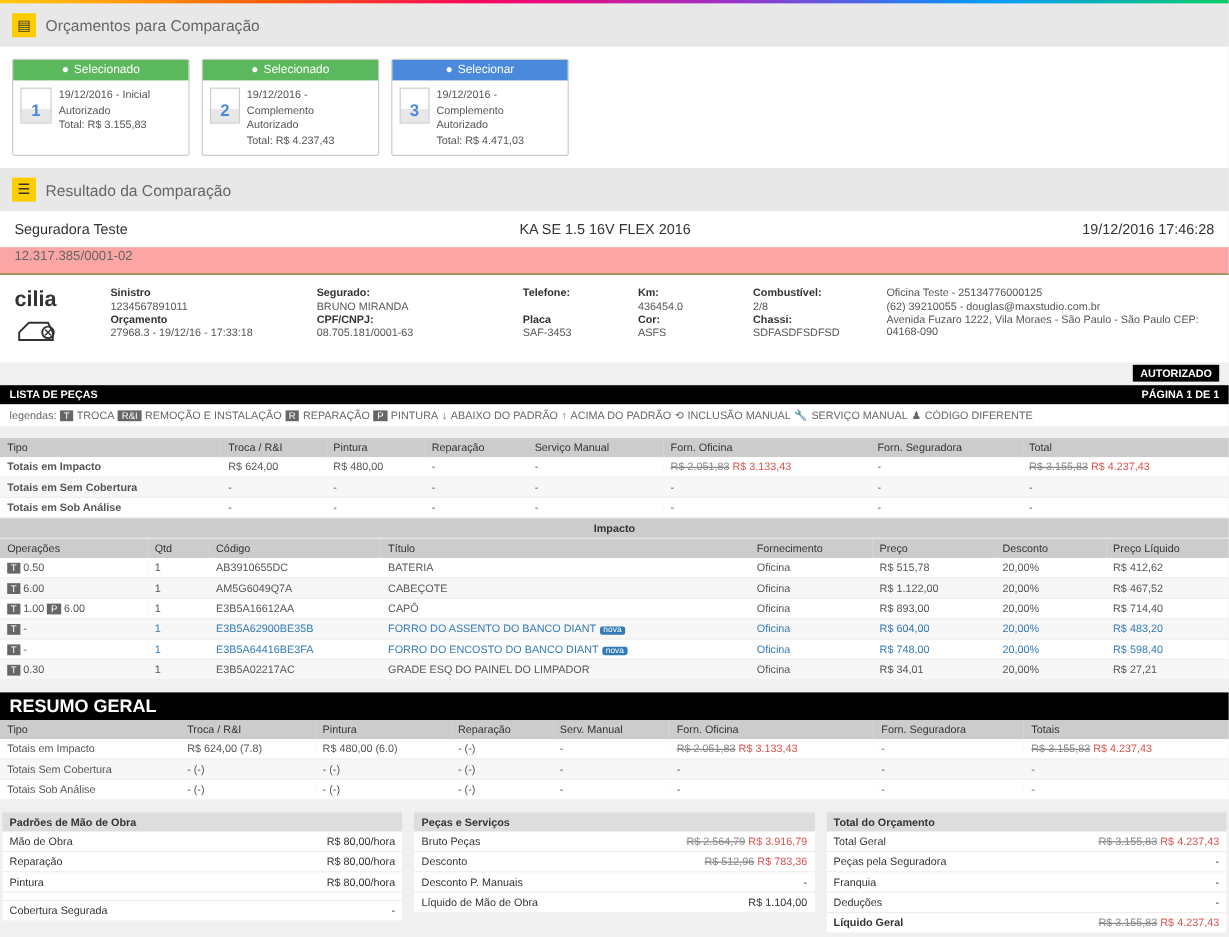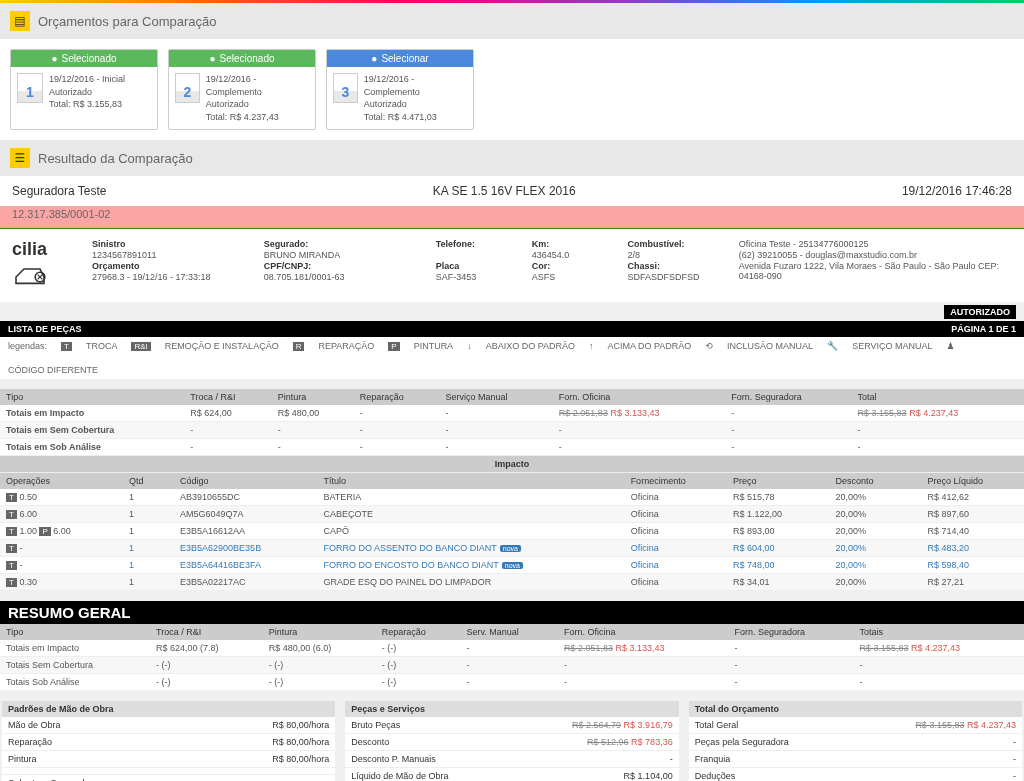--- a/index.html
+++ b/index.html
@@ -20,21 +20,21 @@
 .info-grid { display: flex; padding: 10px 12px; background: #fff; gap: 20px; font-size: 9px; }
 .logo-box { width: 60px; }
 .logo-box .logo-text { font-family: Arial; font-weight: bold; font-size: 18px; color: #333; }
 .logo-box svg { width: 40px; height: 30px; }
 .info-col { flex: 1; }
 .info-col .label { font-weight: bold; color: #333; }
 .info-col div { margin-bottom: 1px; color: #555; }
 .autorizado-bar { text-align: right; padding: 4px 8px; }
 .autorizado-badge { background: #000; color: #fff; padding: 2px 6px; font-size: 9px; font-weight: bold; }
 .black-bar { background: #000; color: #fff; padding: 3px 8px; display: flex; justify-content: space-between; font-size: 9px; font-weight: bold; }
-.legend { padding: 4px 8px; font-size: 9px; color: #666; background: #fff; display: flex; align-items: center; gap: 14px; flex-wrap: wrap; }
+.legend { padding: 4px 8px; font-size: 9px; color: #666; background: #fff; display: flex; align-items: center; gap: 3px; flex-wrap: wrap; }
 .legend-badge { background: #666; color: #fff; padding: 0 3px; font-size: 8px; }
 .table-block { margin: 10px 0 0 0; }
 .table-title { background: #333; color: #fff; text-align: center; padding: 2px; font-size: 10px; font-weight: bold; }
 table { width: 100%; border-collapse: collapse; font-size: 9px; }
 th { background: #ccc; text-align: left; padding: 3px 6px; color: #333; font-weight: normal; }
 td { padding: 3px 6px; border-bottom: 1px solid #eee; background: #fff; color: #555; }
 tr:nth-child(even) td { background: #f7f7f7; }
 .subhead-row td { background: #ccc !important; text-align: center; font-weight: bold; color: #333; }
 .strike { text-decoration: line-through; color: #888; }
 .red { color: #d9534f; }
@@ -257,21 +257,21 @@
           <td class="">R$ 412,62</td>
         </tr>
         <tr>
     <td><span class="op-badge">T</span> 6.00</td>
           <td class="">1</td>
           <td class="">AM5G6049Q7A</td>
     <td class="">CABEÇOTE</td>
           <td class="">Oficina</td>
     <td class="">R$ 1.122,00</td>
           <td class="">20,00%</td>
-          <td class="">R$ 897,60</td>
+          <td class="">R$ 467,52</td>
         </tr>
         <tr>
     <td><span class="op-badge">T</span> 1.00 <span class="op-badge">P</span> 6.00</td>
           <td class="">1</td>
           <td class="">E3B5A16612AA</td>
     <td class="">CAPÔ</td>
           <td class="">Oficina</td>
     <td class="">R$ 893,00</td>
           <td class="">20,00%</td>
           <td class="">R$ 714,40</td>

